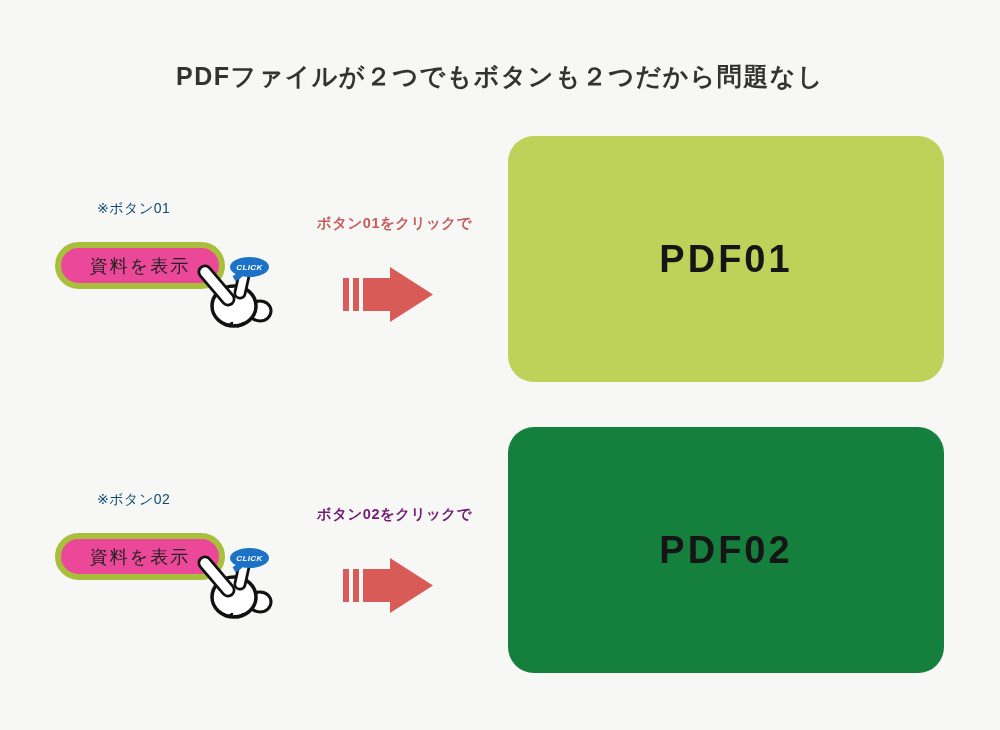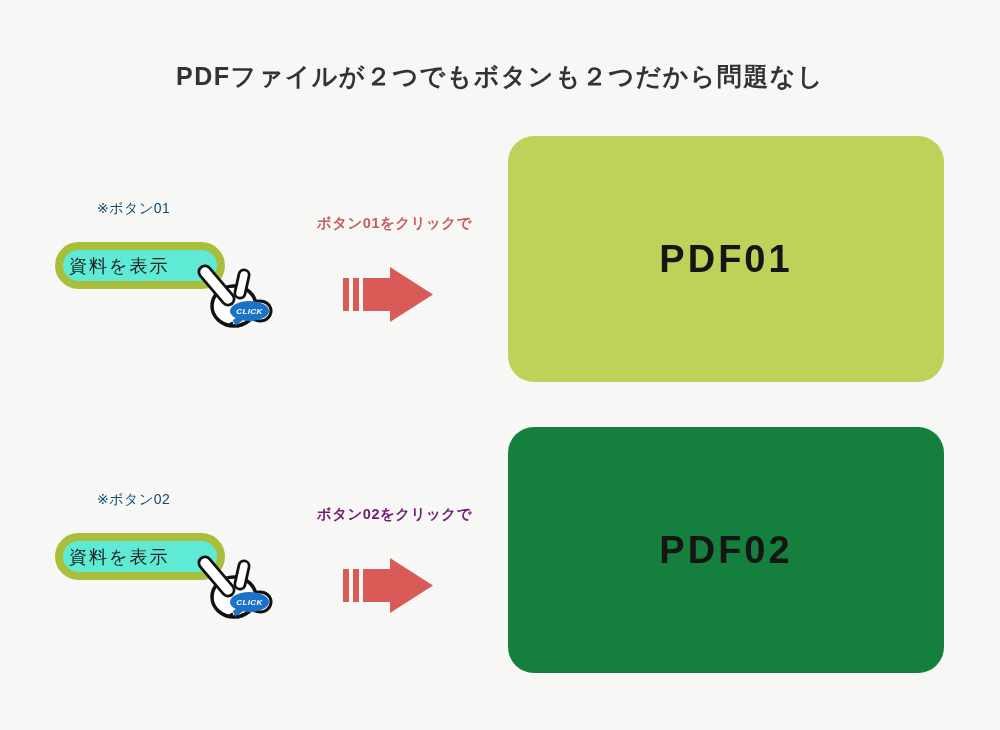--- a/index.html
+++ b/index.html
@@ -14,42 +14,42 @@
   }
   .row{position:absolute;left:0;width:1000px;height:260px;}
   .row.r1{top:136px;}
   .row.r2{top:427px;}
   .note{
     position:absolute;left:97px;top:64px;font-size:14px;color:#0c4a6e;
     letter-spacing:0.5px;
   }
   .pill-btn{
     position:absolute;left:55px;top:106px;width:170px;height:47px;
-    background:#5eead4;border:8px solid #be185d;border-radius:26px;
-    box-sizing:border-box;display:flex;align-items:center;
+    background:#ec4899;border:6px solid #be185d;border-radius:26px;
+    box-sizing:border-box;display:flex;align-items:center;justify-content:center;
     font-size:18px;color:#222;letter-spacing:2px;cursor:pointer;
   }
   .caption{
     position:absolute;left:290px;top:61px;width:182px;text-align:right;
     font-size:14.5px;font-weight:bold;line-height:22px;letter-spacing:0.5px;margin-top:15px;
   }
   .arrow-wrap{position:absolute;left:343px;top:131px;width:90px;height:55px;}
   .arrow-wrap svg{display:block;width:100%;height:100%;}
   .pdf-box{
     position:absolute;left:508px;top:0;width:436px;height:246px;
     display:flex;align-items:center;justify-content:center;
     font-size:38px;font-weight:bold;color:#151515;letter-spacing:3px;border-radius:26px;
   }
   .hand{position:absolute;left:194px;top:124px;width:84px;height:74px;}
   .hand svg{display:block;width:100%;height:100%;}
   .click-badge{
     position:absolute;left:230px;top:121px;width:39px;height:20px;
     border-radius:50% / 50%;display:flex;align-items:center;justify-content:center;
     color:#fff;font-size:8px;font-weight:bold;font-style:italic;
-    letter-spacing:0.4px;z-index:3;margin-top:44px;
+    letter-spacing:0.4px;z-index:3;
   }
   .badge-tail{
     position:absolute;left:4px;bottom:-3px;width:7px;height:7px;
     transform:skewX(-18deg) rotate(48deg);z-index:-1;
   }
 </style>
 </head>
 <body style="background-color: rgb(247, 247, 245);">
 
 <div class="canvas">

